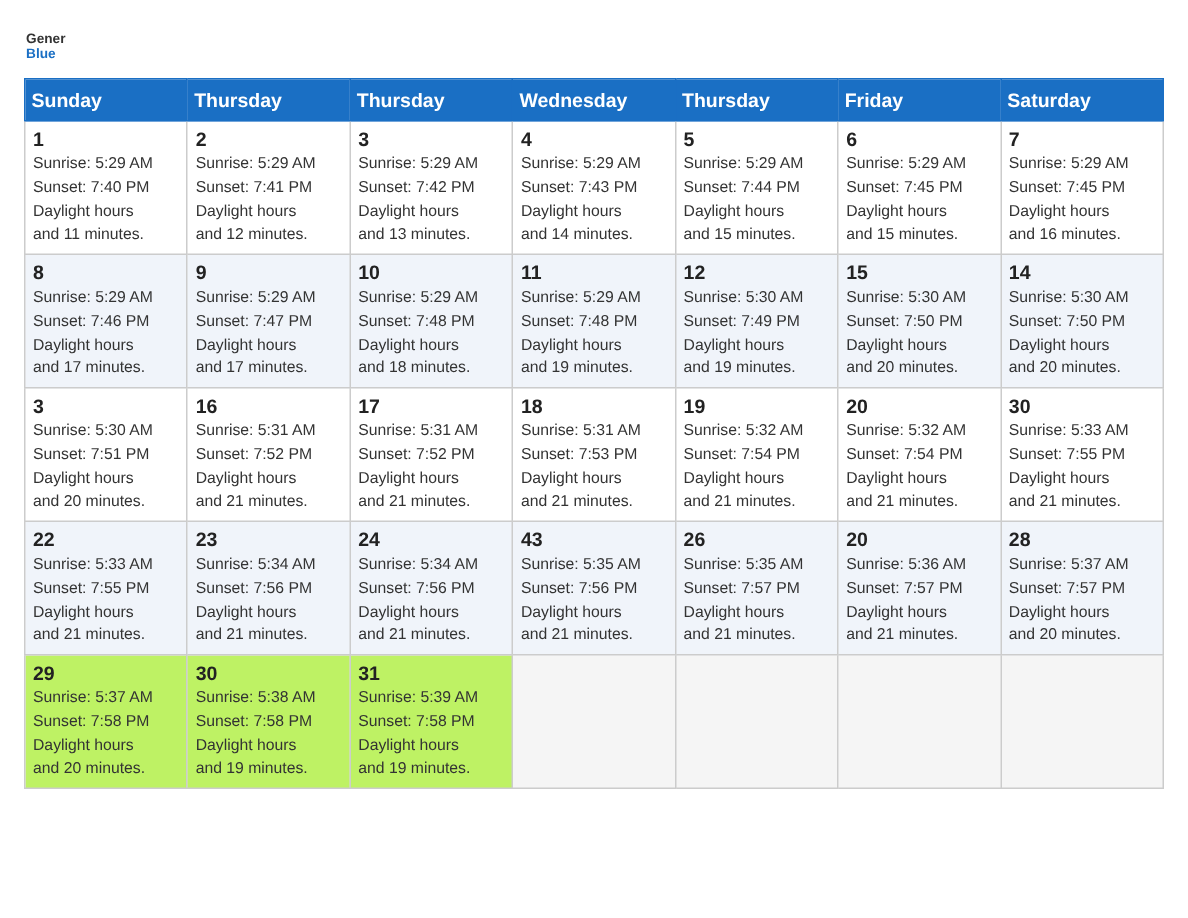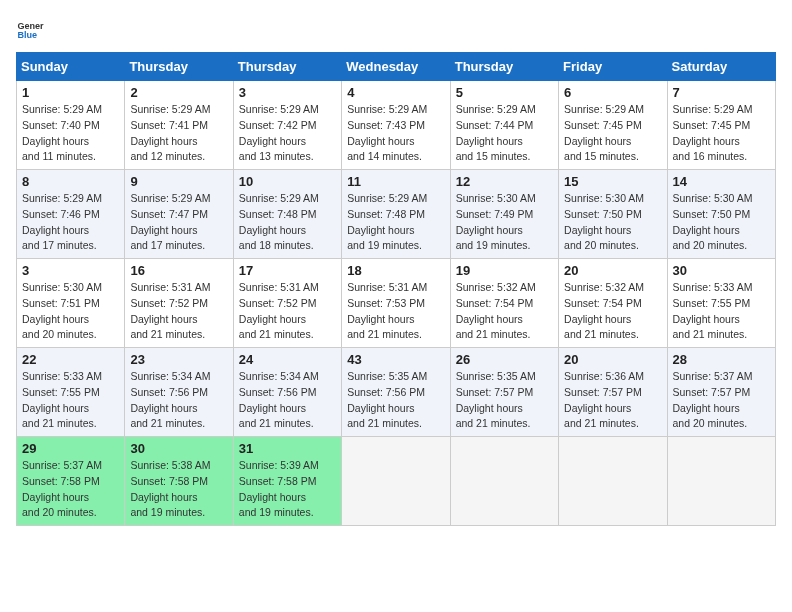--- a/index.html
+++ b/index.html
@@ -57,21 +57,21 @@
       vertical-align: top;
       padding: 4px 5px;
       width: calc(100% / 7);
       min-height: 80px;
       background: #fff;
     }
     .calendar tbody tr:nth-child(even) td {
       background: #f0f4fa;
     }
     .calendar tbody tr:last-child td {
-      background: #86efac;
+      background: #bef264;
     }
     .day-num {
       font-size: 13px;
       font-weight: bold;
       color: #222;
       margin-bottom: 2px;
     }
     .day-info {
       font-size: 10.5px;
       color: #333;

